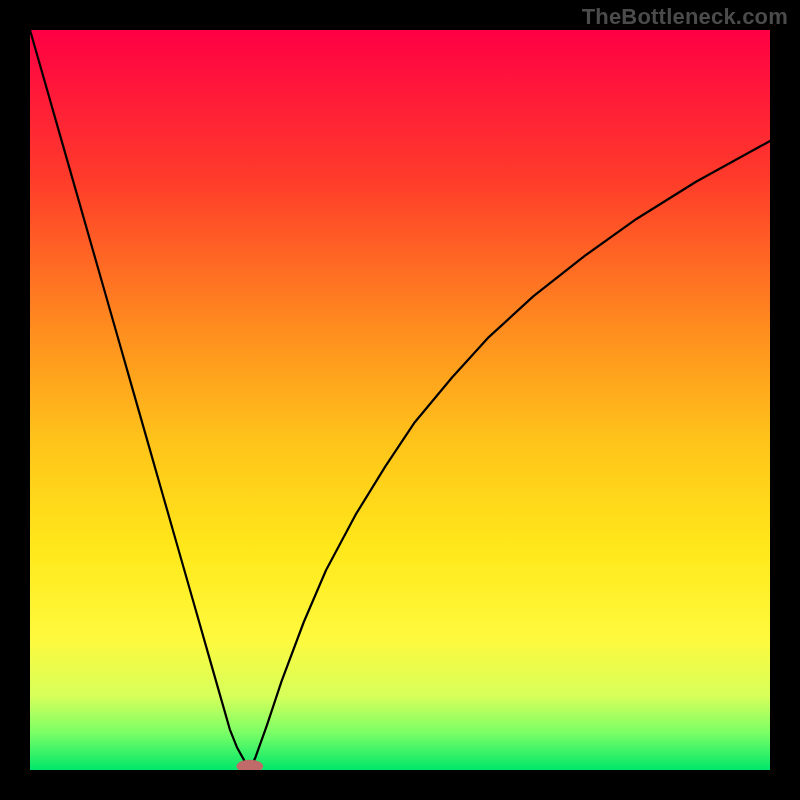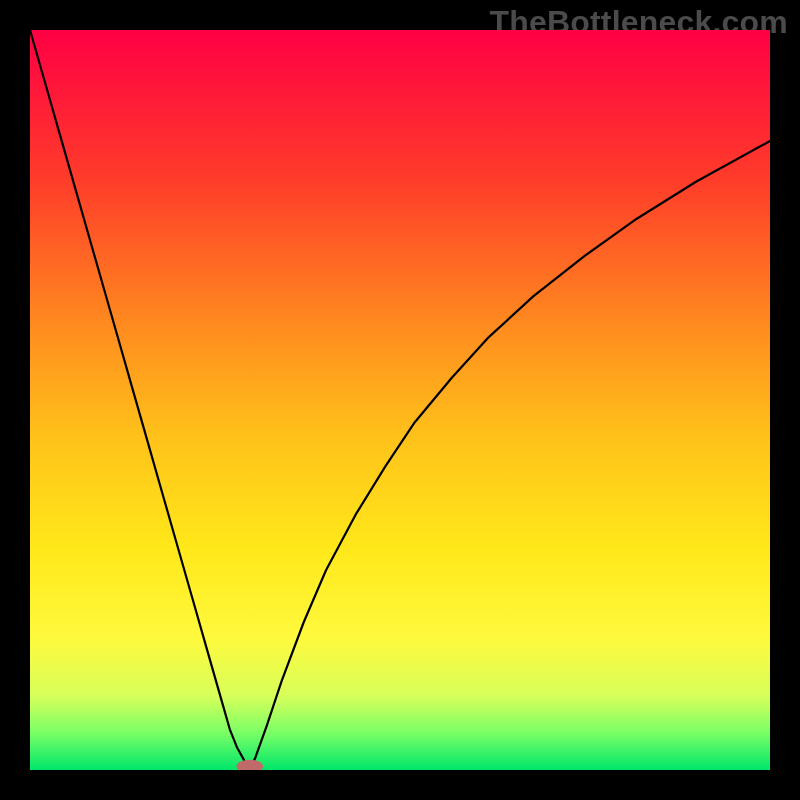--- a/index.html
+++ b/index.html
@@ -24,21 +24,21 @@
     left: 30px;
     top: 30px;
     width: 740px;
     height: 740px;
   }
   .watermark {
     position: absolute;
     top: 4px;
     right: 12px;
     color: #4b4b4b;
-    font-size: 32px;
+    font-size: 22px;
     font-weight: 600;
     letter-spacing: 0.2px;
     user-select: none;
   }
   svg {
     display: block;
   }
 </style>
 </head>
 <body>

